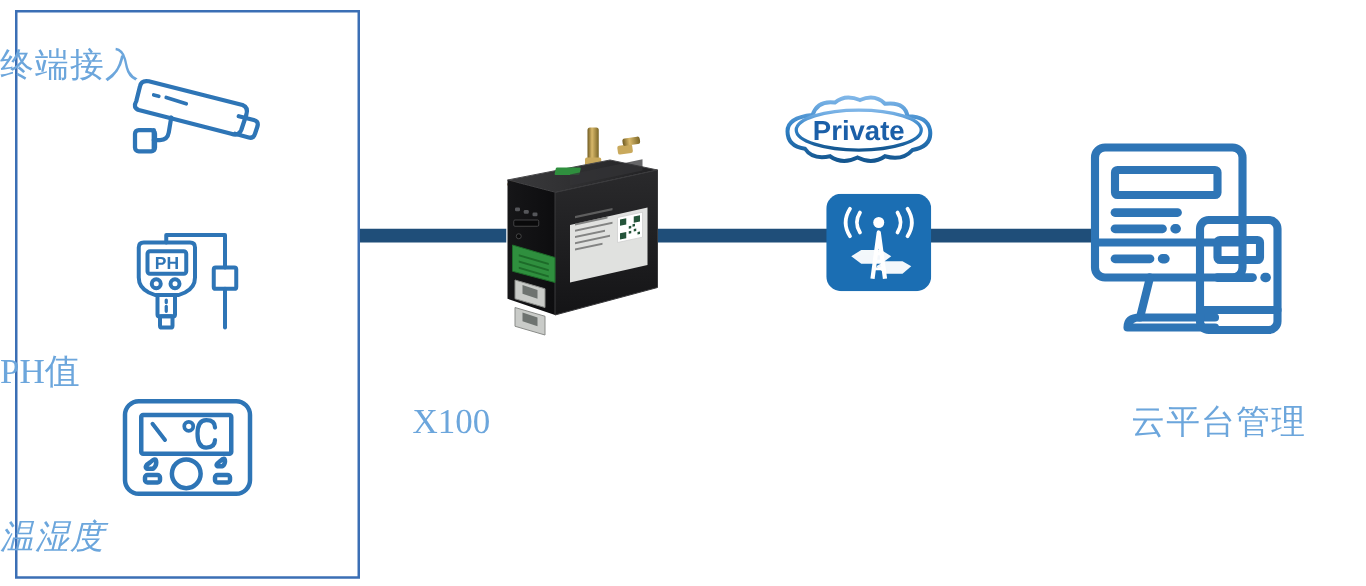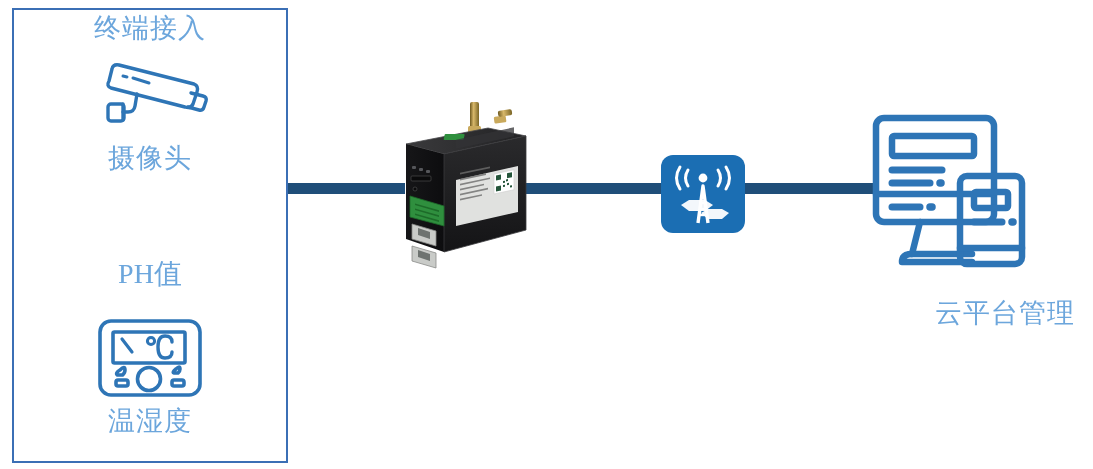--- a/index.html
+++ b/index.html
@@ -29,39 +29,39 @@
     width: 276px;
     height: 455px;
     border: 2px solid #3B6FB5;
     background: #ffffff;
     box-sizing: border-box;
   }
 
   .label {
     position: absolute;
     color: #6CA6DC;
-    text-align: center;
     white-space: nowrap;
     line-height: 1;
+    margin-top: 24px;
   }
   .label-cn {
     font-family: "Liberation Serif", "DejaVu Serif", serif;
     font-size: 27px;
     letter-spacing: 1px;
   }
   .label-en {
     font-family: "Liberation Serif", "DejaVu Serif", serif;
     font-size: 28px;
   }
 
   
   .panel-title { left: 0; top: 15px; width: 300px; }
   .lbl-camera  { left: 0; top: 145px; width: 300px; }
   .lbl-ph      { left: 0; top: 260px; width: 300px; }
-  .lbl-temp    { left: 0; top: 408px; width: 300px; }
+  .lbl-temp    { left: 0; top: 392px; width: 300px; font-style: italic; }
 
   .icon-box { position: absolute; }
   .ic-camera { left: 93px; top: 49px;  width: 120px; height: 82px; }
   .ic-ph     { left: 100px; top: 184px; width: 112px; height: 82px; }
   .ic-temp   { left: 92px;  top: 316px; width: 118px; height: 84px; }
 
   
   .link {
     position: absolute;
     height: 11px;
@@ -126,22 +126,44 @@
         <path d="M16 32 L19 20 Q20 15 26 16 L101 35 Q106 37 104 43 L100 55 Q98 60 92 58 L18 39 Q13 37 16 32 Z"></path>
         <path d="M98 44 L110 47 Q114 48 113 52 L111 58 Q110 62 106 61 L95 58"></path>
         <path d="M44 45 L42 57 Q41 63 35 63 L30 63"></path>
         <path d="M30 55 L30 71"></path>
         <rect x="15" y="55" width="16" height="17" rx="3"></rect>
         <path d="M30 27 L34 28" stroke-width="3"></path>
         <path d="M40 29 L56 34" stroke-width="3"></path>
       </g>
     </svg>
   </div>
-  <div class="label label-cn lbl-camera">摄像头</div>
-
+
+  <div class="icon-box ic-ph">
+    <svg viewBox="0 0 112 82" width="112" height="82">
+      <g fill="none" stroke="#2E75B6" stroke-width="3.2" stroke-linejoin="round" stroke-linecap="round">
+
+        <path d="M11 14 Q11 10 15 10 L52 10 Q56 10 56 14 L56 38 Q56 46 48 50 L43 52 L24 52 L19 50 Q11 46 11 38 Z"></path>
+
+        <rect x="18" y="17" width="31" height="18" rx="2"></rect>
+        <text x="33.5" y="31" font-family="'Liberation Sans',sans-serif" font-size="14" font-weight="bold" fill="#2E75B6" stroke="none" text-anchor="middle">PH</text>
+
+        <circle cx="25" cy="43" r="3.6"></circle>
+        <circle cx="40" cy="43" r="3.6"></circle>
+
+        <rect x="26" y="52" width="14" height="17" rx="1.5"></rect>
+        <path d="M33 56 L33 58 M33 61 L33 65" stroke-width="2.6"></path>
+        <rect x="28" y="69" width="10" height="9" rx="1.5"></rect>
+
+        <path d="M33 10 L33 4 L80 4 L80 30"></path>
+
+        <rect x="71" y="30" width="18" height="17" rx="1.5"></rect>
+        <path d="M80 47 L80 78"></path>
+      </g>
+    </svg>
+  </div>
   <div class="label label-en lbl-ph">PH值</div>
 
   <div class="icon-box ic-temp">
     <svg viewBox="0 0 118 84" width="118" height="84">
       <g fill="none" stroke="#2E75B6" stroke-width="3.6" stroke-linejoin="round" stroke-linecap="round">
         <rect x="8" y="5" width="100" height="74" rx="11"></rect>
         <rect x="21" y="16" width="72" height="31" rx="1.5"></rect>
 
         <path d="M30 23 L40 36" stroke-width="3.2"></path>
         <circle cx="59" cy="25" r="3.6" stroke-width="3"></circle>
@@ -251,21 +273,40 @@
       </g>
 
       <g>
         <path d="M14 124 L38 131 L38 146 L14 139 Z" fill="#c9cbc8" stroke="#8a8c89" stroke-width="0.8"></path>
         <path d="M20 128 L32 132 L32 139 L20 135 Z" fill="#6e7370"></path>
         <path d="M14 146 L38 153 L38 168 L14 161 Z" fill="#c9cbc8" stroke="#8a8c89" stroke-width="0.8"></path>
         <path d="M20 150 L32 154 L32 161 L20 157 Z" fill="#6e7370"></path>
       </g>
     </svg>
   </div>
-
+  <div class="label label-en lbl-x100">X100</div>
+
+  <div class="cloud-wrap">
+    <svg viewBox="0 0 162 60" width="162" height="60">
+      <defs>
+        <linearGradient id="cloudStroke" x1="0" y1="0" x2="0" y2="1">
+          <stop offset="0" stop-color="#7FB6E8"></stop>
+          <stop offset="0.5" stop-color="#2E7FC4"></stop>
+          <stop offset="1" stop-color="#14568F"></stop>
+        </linearGradient>
+      </defs>
+
+      <path d="M44 16 Q48 4 62 6 Q70 -1 82 4 Q94 -1 102 7 Q118 5 120 17
+               Q136 17 138 28 Q140 41 124 44 Q116 53 102 49 Q92 56 80 50
+               Q68 56 58 49 Q44 52 38 43 Q24 41 24 29 Q24 18 44 16 Z" fill="#ffffff" stroke="url(#cloudStroke)" stroke-width="3.2"></path>
+
+      <ellipse cx="81" cy="28" rx="50" ry="16" fill="#ffffff" stroke="url(#cloudStroke)" stroke-width="2.6"></ellipse>
+      <text x="81" y="36" text-anchor="middle" font-family="'Liberation Sans', sans-serif" font-size="22" font-weight="bold" fill="#1B5FA8">Private</text>
+    </svg>
+  </div>
 
   <div class="bs-wrap">
     <svg viewBox="0 0 84 78" width="84" height="78">
       <rect x="0" y="0" width="84" height="78" rx="12" fill="#1B6EB3"></rect>
       <g fill="none" stroke="#ffffff" stroke-width="3" stroke-linecap="round">
         <path d="M27 31 Q22 23 27 15"></path>
         <path d="M19 34 Q12 23 19 12"></path>
         <path d="M57 31 Q62 23 57 15"></path>
         <path d="M65 34 Q72 23 65 12"></path>
       </g>

